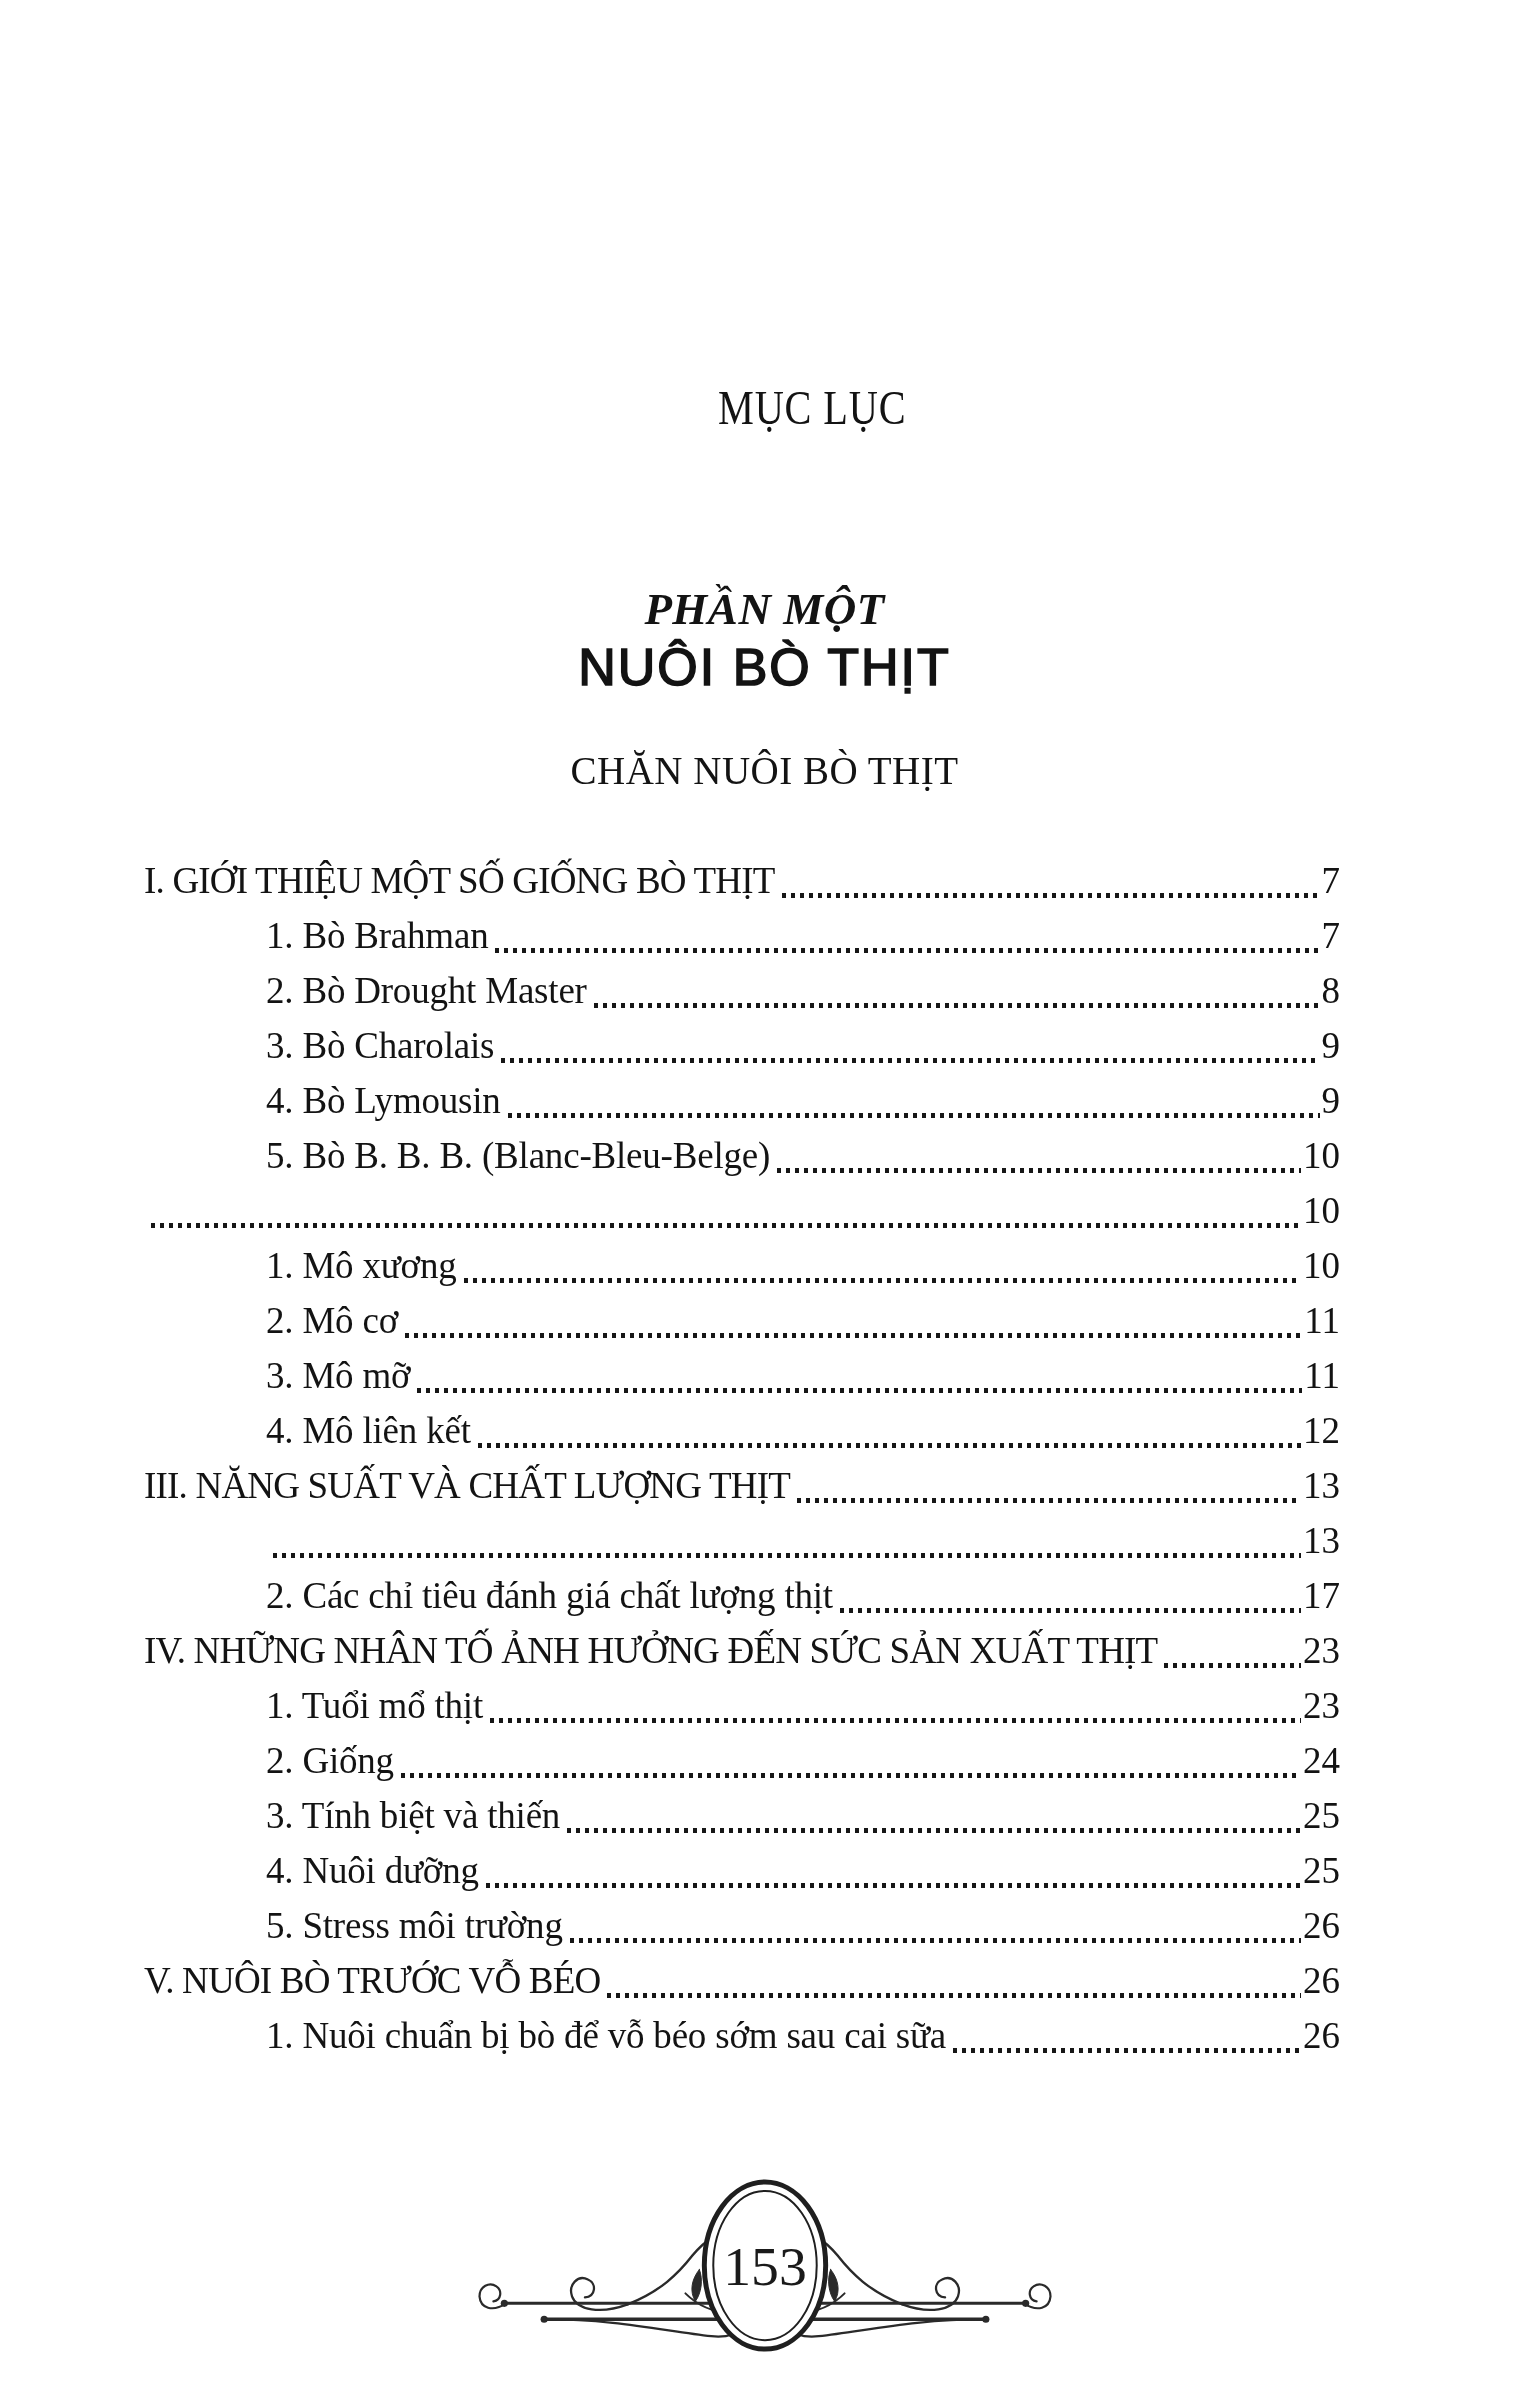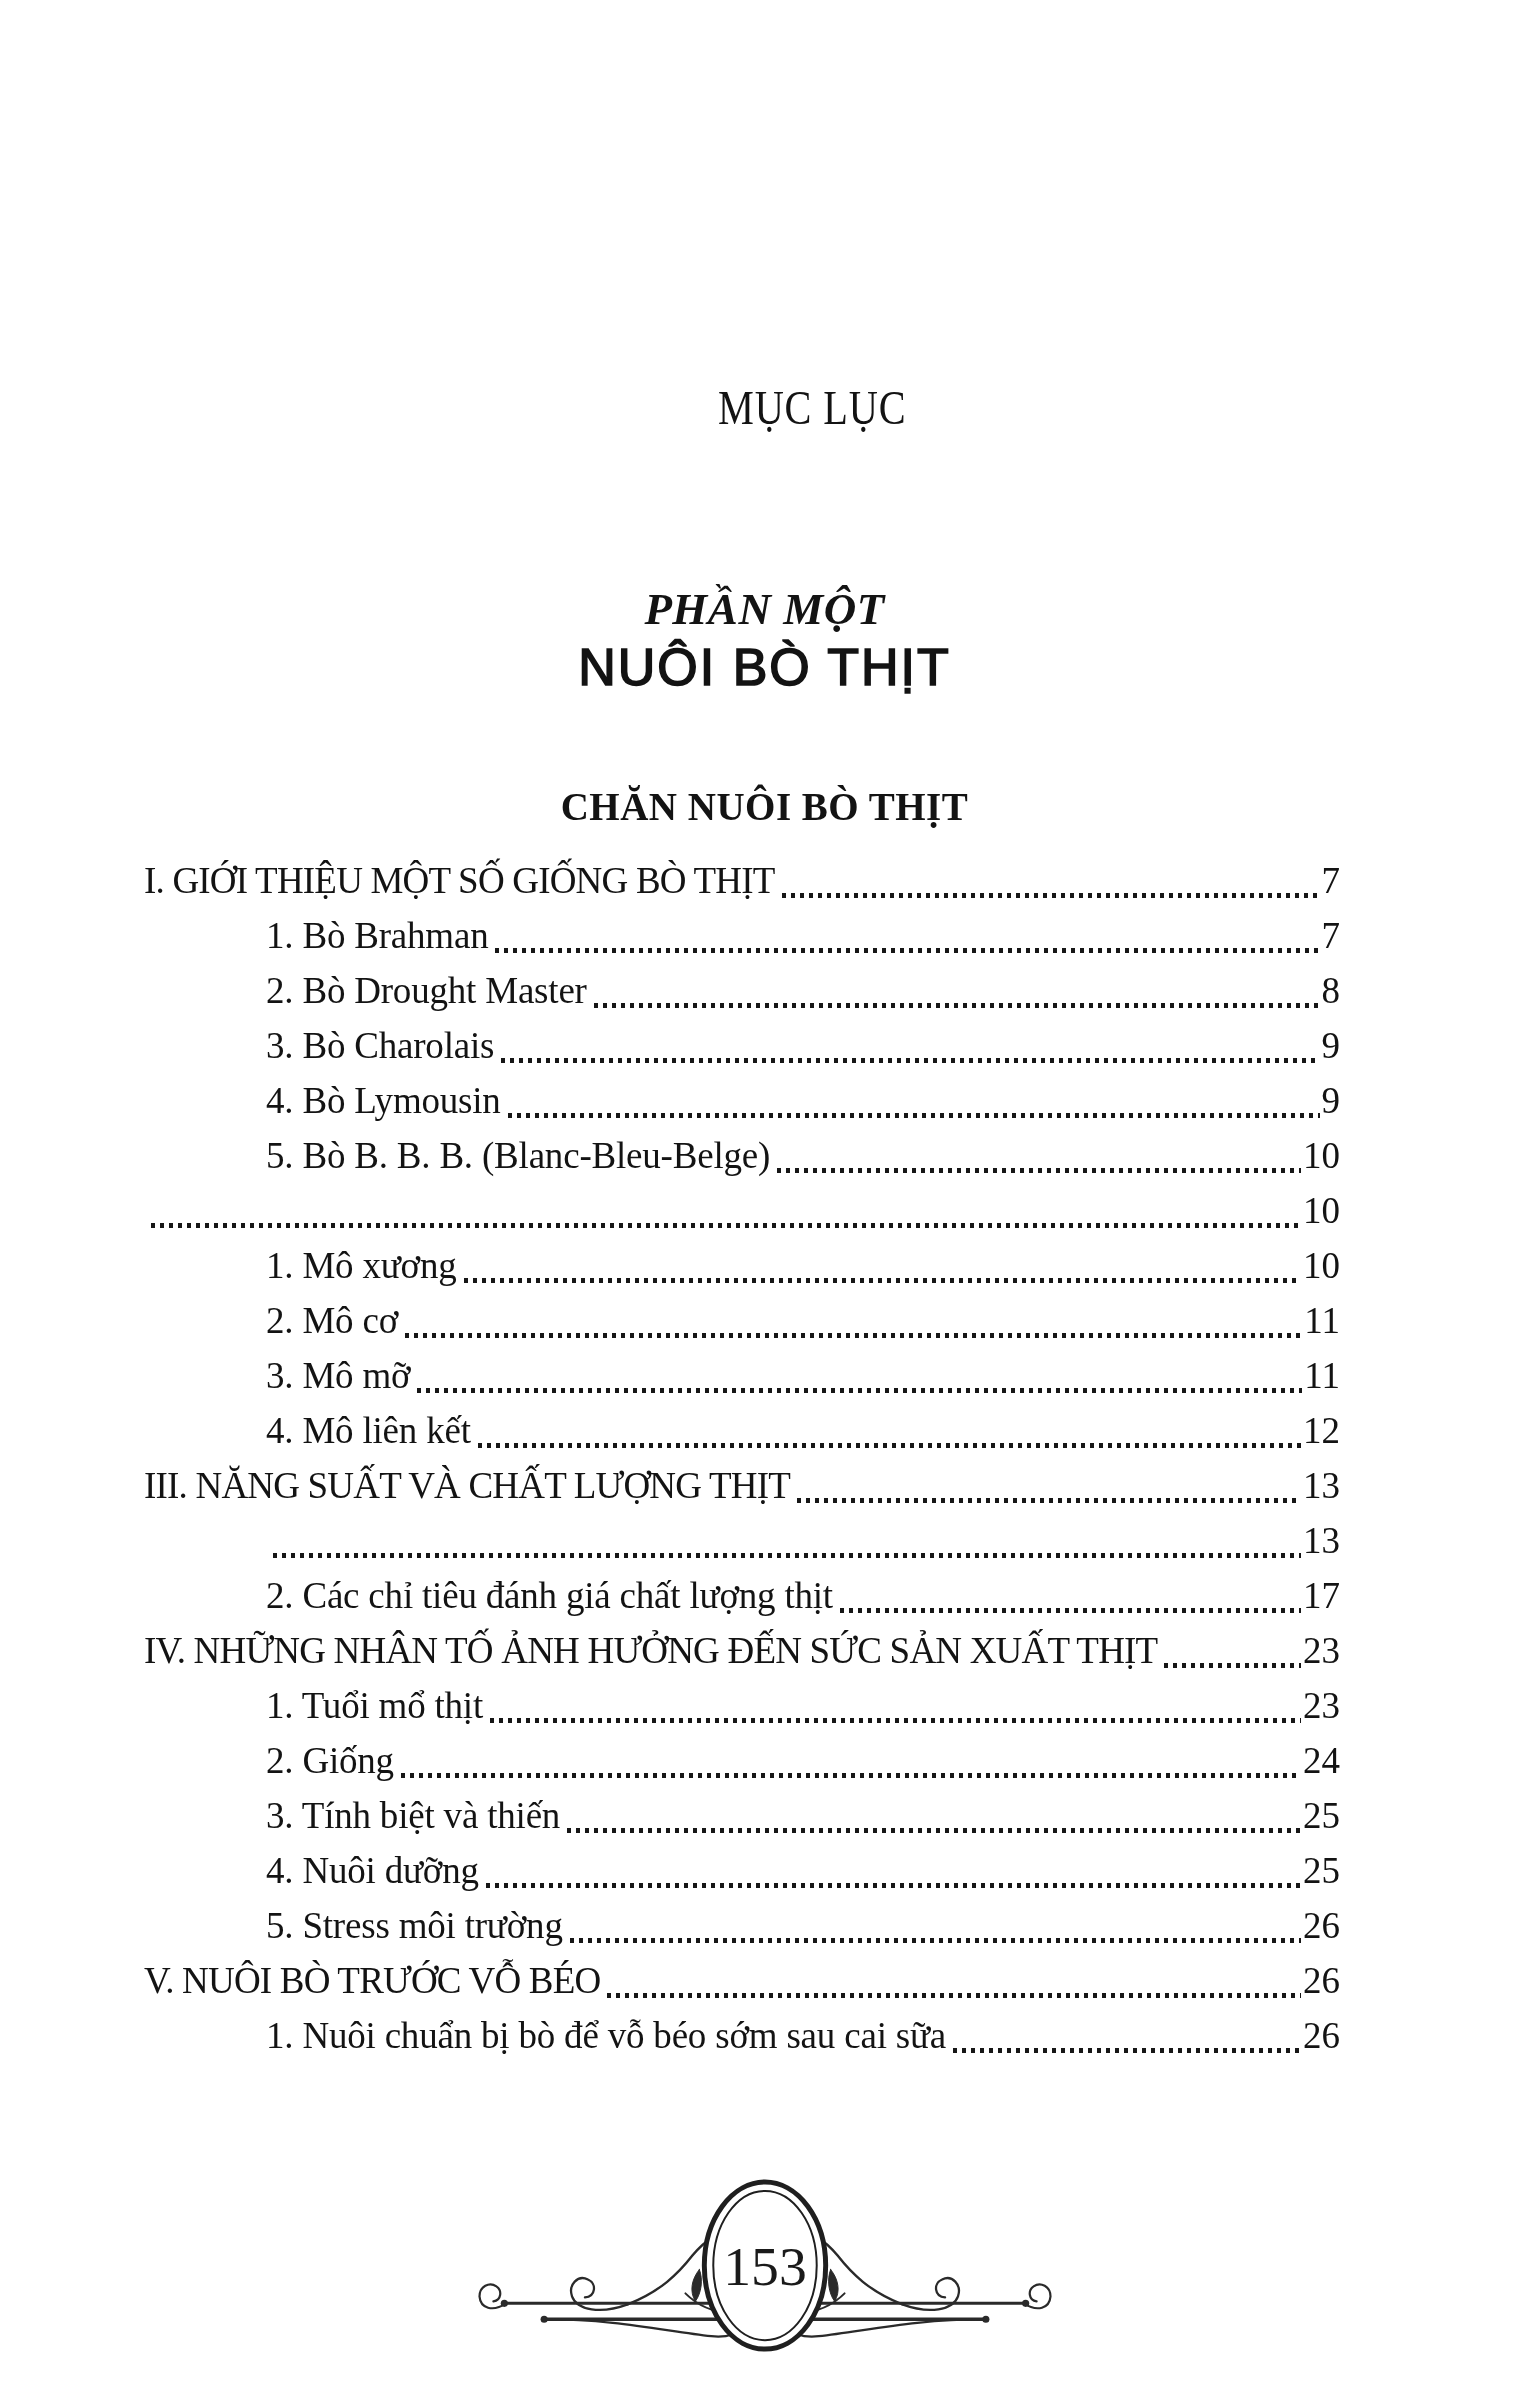--- a/index.html
+++ b/index.html
@@ -44,23 +44,23 @@
   }
   .part-title {
     top: 637px;
     font-family: "Liberation Sans", "DejaVu Sans", sans-serif;
     font-size: 52px;
     font-weight: normal;
     letter-spacing: 2px;
     -webkit-text-stroke: 1.6px #131313;
   }
   .chapter-title {
-    top: 784px;
+    top: 748px;
     font-size: 39px;
-    font-weight: bold;
+    font-weight: normal;
     letter-spacing: 0.5px;
   }
   .toc {
     position: absolute;
     top: 853px;
     left: 144px;
     width: 1196px;
   }
   .toc-row {
     display: flex;

